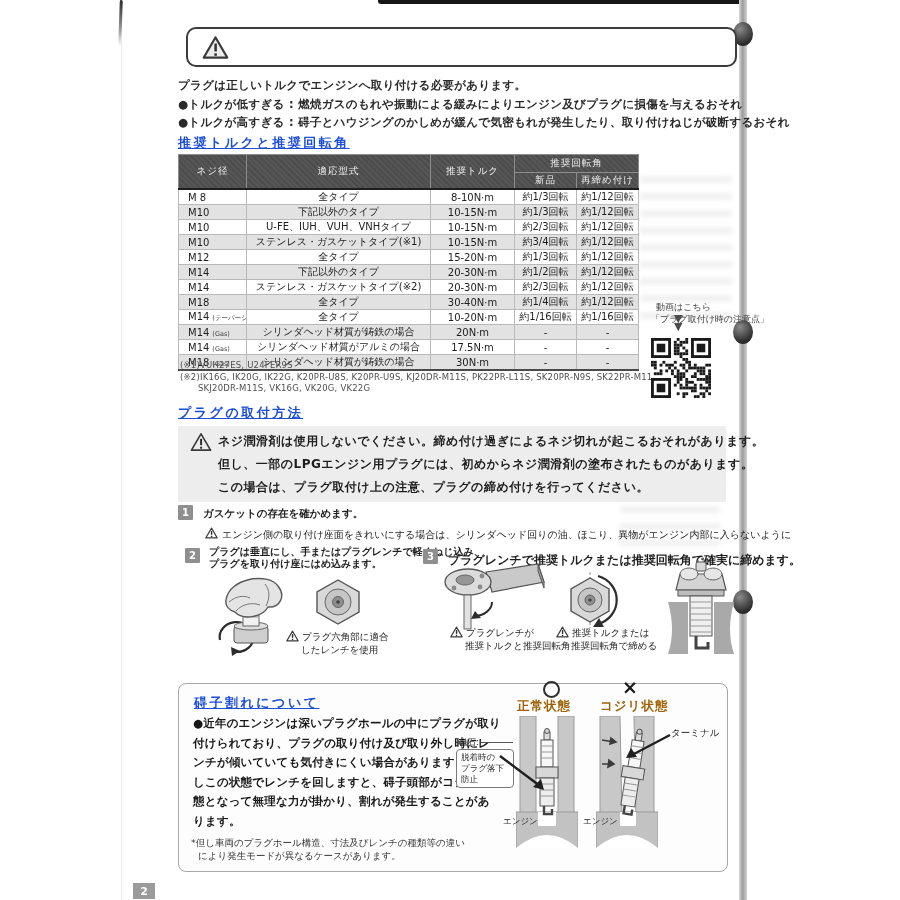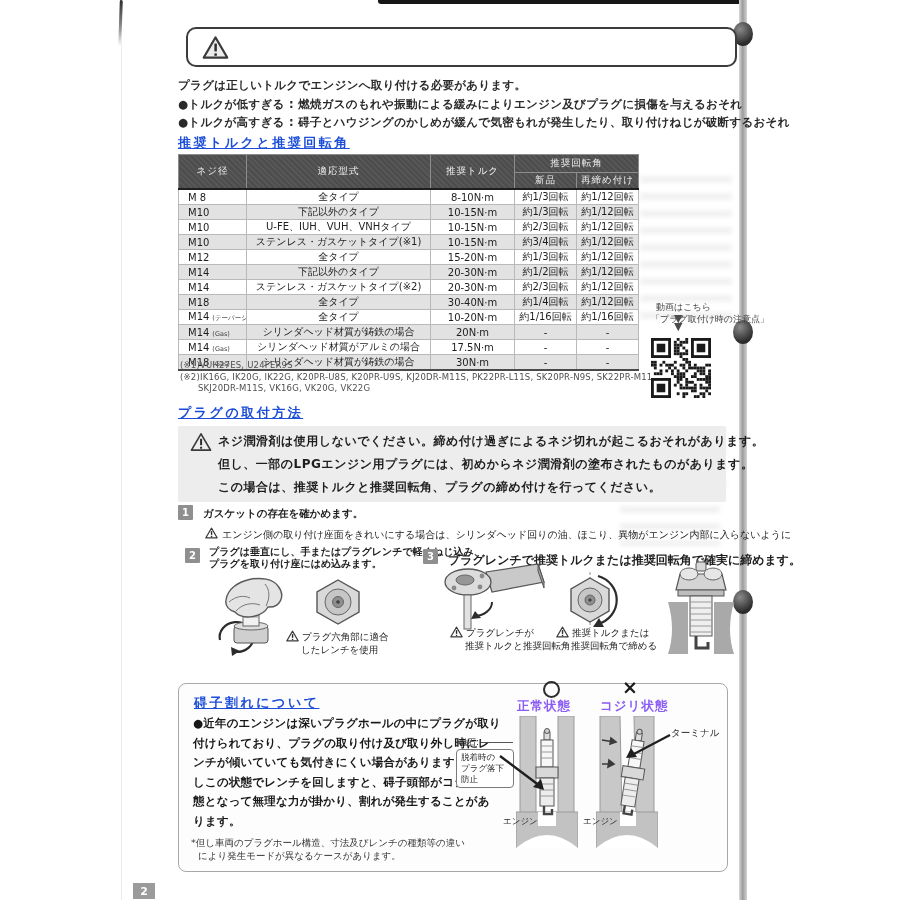--- a/index.html
+++ b/index.html
@@ -42,21 +42,21 @@
   
   .step-badge{width:15px;height:15px;background:#8f8f8f;color:#fff;font-size:10px;font-weight:bold;display:flex;align-items:center;justify-content:center;border-radius:1px;}
   .step-text{font-size:10.5px;color:#1e1e1e;font-weight:600;}
   .step-note{font-size:10px;color:#222;}
   .cap{font-size:9.5px;color:#1e1e1e;line-height:12.5px;}
   .cap .ind{margin-left:15px;}
   
   .ins-box{left:178px;top:683px;width:550px;height:189px;border:1.5px solid #a8a8a8;border-radius:8px;background:#fdfdfd;box-sizing:border-box;}
   .ins-body{font-size:11.5px;font-weight:600;line-height:19.5px;color:#181818;letter-spacing:.2px;}
   .ins-fn{font-size:9.5px;color:#333;line-height:13px;}
-  .state-label{font-size:12.5px;font-weight:bold;color:#8b5cf6;letter-spacing:1px;}
+  .state-label{font-size:12.5px;font-weight:bold;color:#a16207;letter-spacing:1px;}
   .circle-mark{width:13px;height:13px;border:2px solid #2d2d2d;border-radius:50%;}
   .cross-mark{font-size:19px;font-weight:bold;color:#1a1a1a;line-height:16px;}
   .mini-label{font-size:8.5px;color:#2a2a2a;}
   .magnet-box{border:1px solid #7a7a7a;border-radius:4px;background:#fff;font-size:8.5px;color:#2a2a2a;padding:2px 4px;line-height:11px;}
   .page-num{left:133px;top:883px;width:22px;height:16px;background:#9b9b9b;color:#fff;font-size:11px;font-weight:bold;display:flex;align-items:center;justify-content:center;}
 </style>
 </head>
 <body>
 
 <div class="abs top-edge"></div>
@@ -356,21 +356,21 @@
 <div class="abs sec-h" style="left:178px;top:404px;">プラグの取付方法</div>
 
 <div class="abs warn-box"></div>
 <svg class="abs" style="left:190px;top:432px;" width="22" height="20" viewBox="0 0 24 22">
   <path d="M12 2 L22.5 20 L1.5 20 Z" fill="#ededed" stroke="#3a3a3a" stroke-width="1.8" stroke-linejoin="round"></path>
   <rect x="11" y="7.5" width="2.2" height="7" fill="#2e2e2e"></rect>
     <rect x="11" y="16.2" width="2.2" height="2.2" fill="#2e2e2e"></rect>
 </svg>
 <div class="abs warn-line" style="left:218px;top:433px;">ネジ潤滑剤は使用しないでください。締め付け過ぎによるネジ切れが起こるおそれがあります。</div>
 <div class="abs warn-line" style="left:218px;top:456px;">但し、一部のLPGエンジン用プラグには、初めからネジ潤滑剤の塗布されたものがあります。</div>
-<div class="abs warn-line" style="left:218px;top:479px;">この場合は、推奨トルクと推奨回転角、プラグの締め付けを行ってください。</div>
+<div class="abs warn-line" style="left:218px;top:479px;">この場合は、プラグ取付け上の注意、プラグの締め付けを行ってください。</div>
 
 <div class="abs step-badge" style="left:178px;top:505px;">1</div>
 <div class="abs step-text" style="left:203px;top:507px;">ガスケットの存在を確かめます。</div>
 <svg class="abs" style="left:205px;top:527px;" width="13" height="12" viewBox="0 0 24 22">
   <path d="M12 2 L22.5 20 L1.5 20 Z" fill="#fff" stroke="#3a3a3a" stroke-width="2" stroke-linejoin="round"></path>
   <rect x="10.8" y="7.5" width="2.6" height="7" fill="#2e2e2e"></rect>
     <rect x="10.8" y="16.2" width="2.6" height="2.4" fill="#2e2e2e"></rect>
 </svg>
 <div class="abs step-note" style="left:222px;top:528px;">エンジン側の取り付け座面をきれいにする場合は、シリンダヘッド回りの油、ほこり、異物がエンジン内部に入らないように</div>
 

